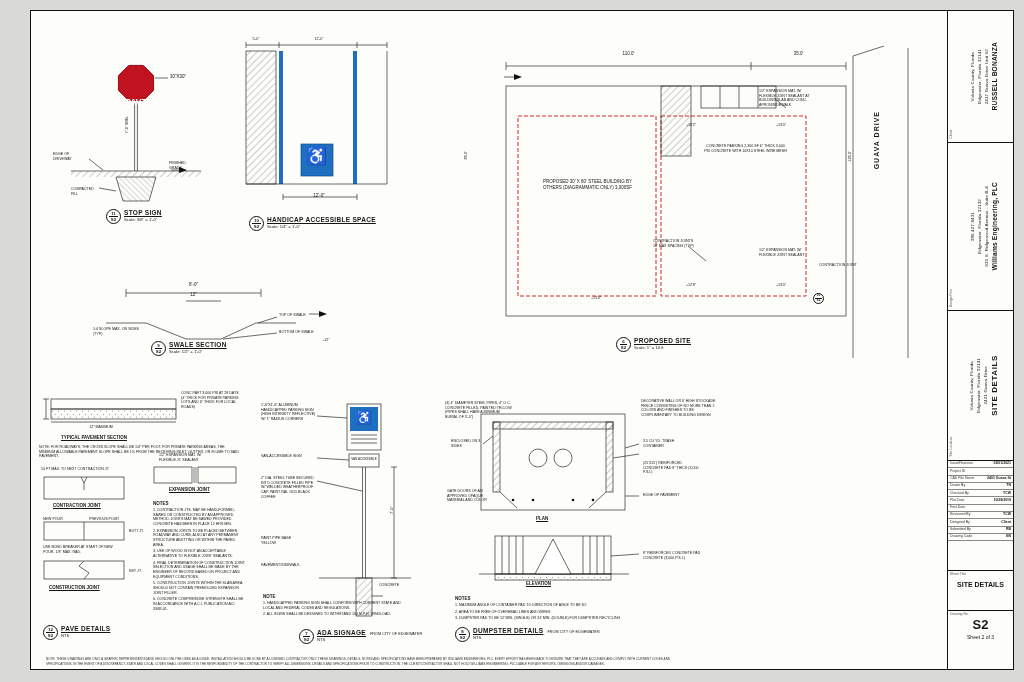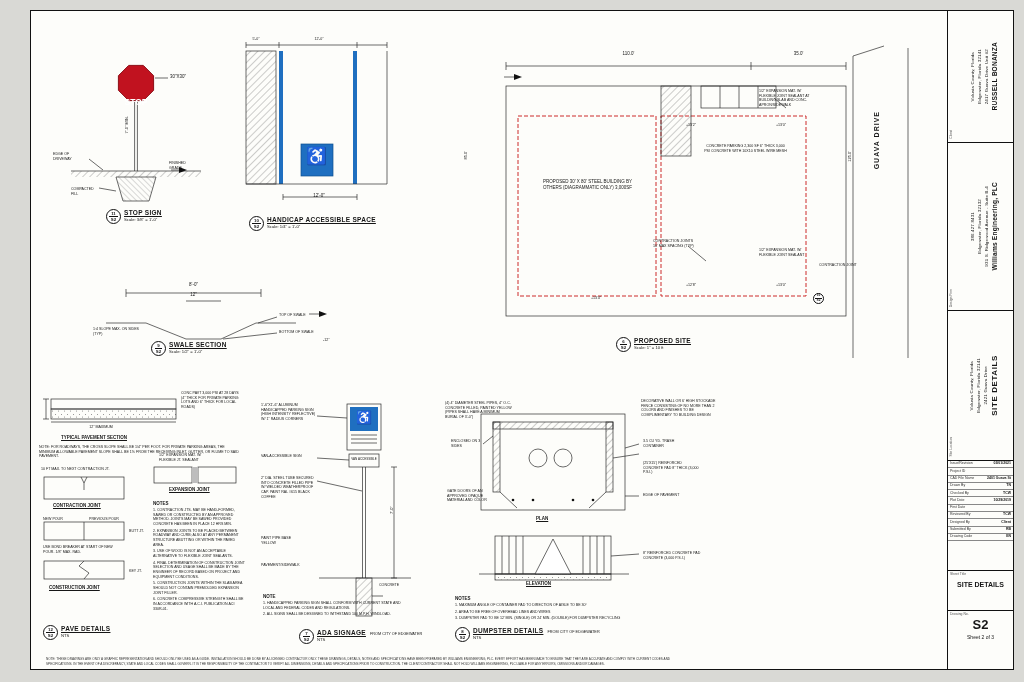--- a/index.html
+++ b/index.html
@@ -61,21 +61,21 @@
       <line x1="86.4" y1="71" x2="86.4" y2="140"></line>
     <line x1="20" y1="140" x2="150" y2="140"></line>
     <rect x="20" y="140" width="130" height="6" style="fill:url(#hatch);stroke:none"></rect>
     <polygon points="65,146 105,146 98,170 72,170" style="fill:url(#hatch2)"></polygon>
     <line x1="38" y1="128" x2="52" y2="139"></line>
     <line x1="104" y1="47" x2="117" y2="47"></line>
     <line x1="65" y1="160" x2="48" y2="157"></line>
     <polygon points="128,136 136,139 128,142" style="fill:#111;stroke:none"></polygon>
     <line x1="120" y1="139" x2="128" y2="139"></line>
   </svg>
-  <div class="lbl c b" style="left:85px;top:86px;width:40px;font-size:8.5px;color:#fff">STOP</div>
+  <div class="lbl c b" style="left:85px;top:86px;width:40px;font-size:8.5px;color:#fff">PAVT</div>
   <div class="lbl" style="left:139px;top:63px">30"X30"</div>
   <div class="lbl t" style="left:22px;top:141px;width:34px">EDGE OF DRIVEWAY</div>
   <div class="lbl vtext" style="left:93px;top:105px;font-size:4px">7'-0" MIN.</div>
   <div class="lbl t" style="left:138px;top:150px;width:30px">FINISHED GRADE</div>
   <div class="lbl t" style="left:40px;top:176px;width:30px">COMPACTED FILL</div>
   <div class="callout" style="left:75px;top:198px">
     <div class="bubble">
         <span class="num">11</span>
         <span>S2</span>
       </div>

